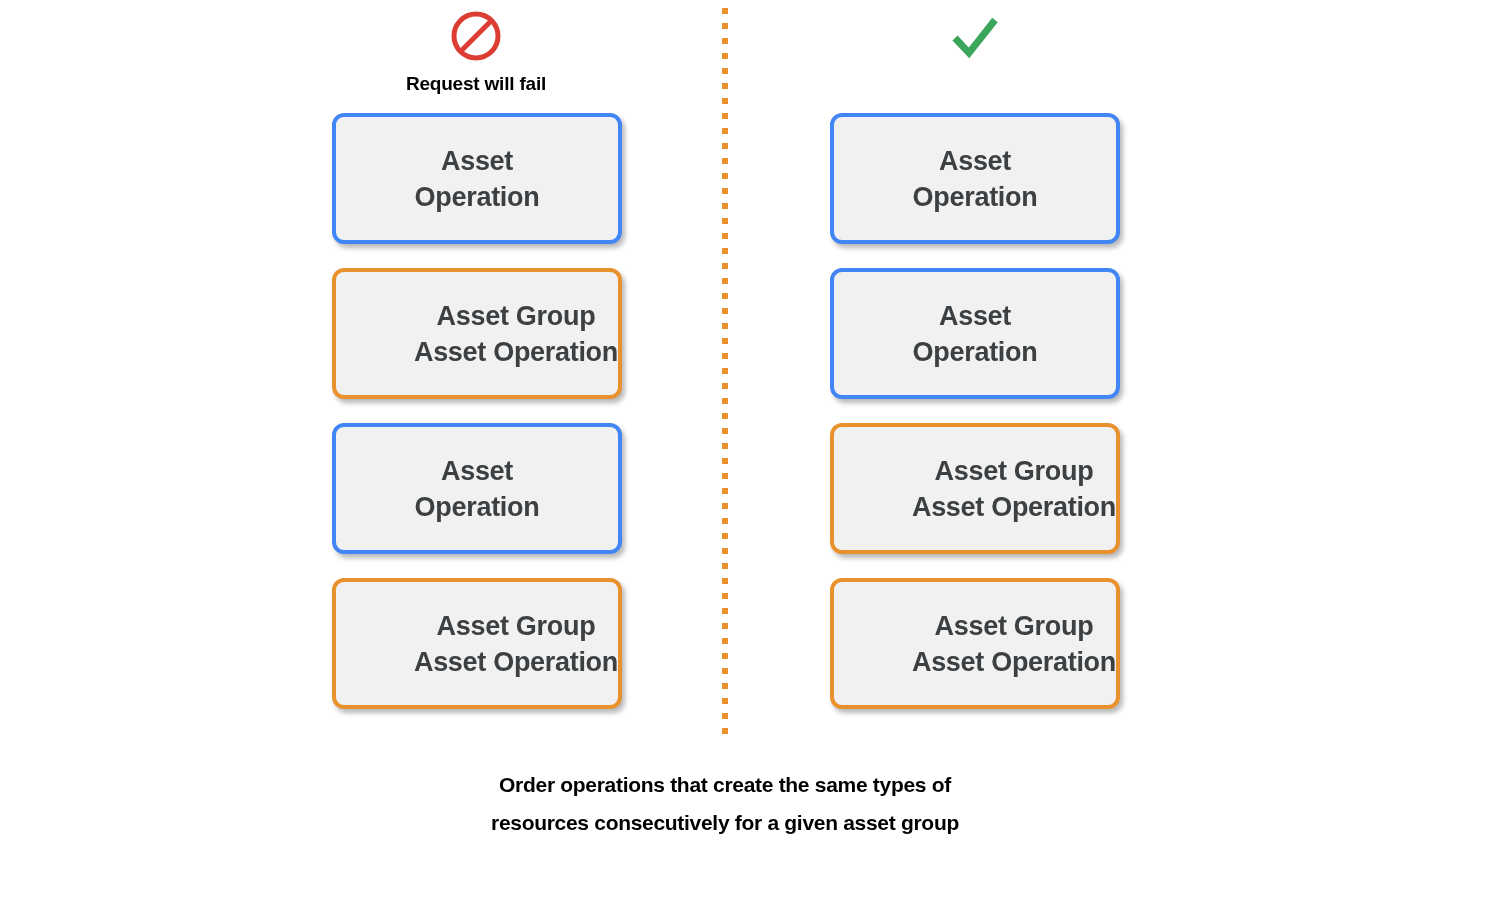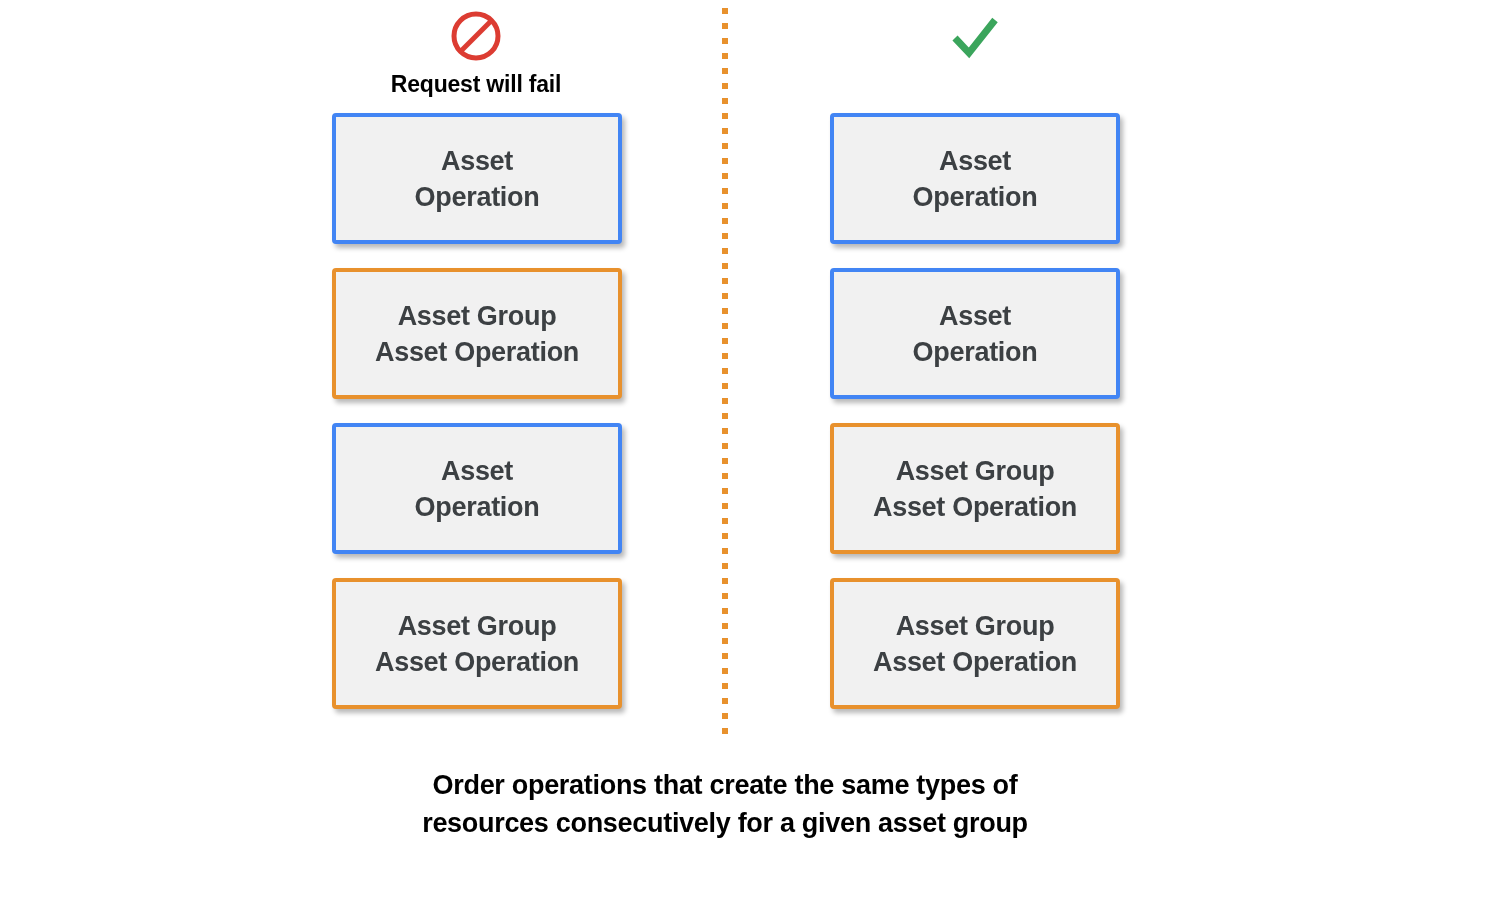--- a/index.html
+++ b/index.html
@@ -60,70 +60,70 @@
   }
   .status-icon {
     display: block;
     margin: 0 auto 6px auto;
     height: 56px;
     width: 66px;
     line-height: 0;
   }
   .col-title {
     display: block;
-    font-size: 23px;
+    font-size: 19px;
     font-weight: bold;
     color: #000000;
     letter-spacing: -0.2px;
     line-height: 28px;
     white-space: nowrap;
   }
 
   
   .box-stack {
     position: absolute;
     top: 113px;
     left: 21px;
     width: 290px;
   }
   .op-box {
     position: relative;
     box-sizing: border-box;
     width: 290px;
     height: 131px;
     margin-bottom: 24px;
-    border-radius: 4px;
+    border-radius: 12px;
     border: 4px solid #4285F4;
     background: #F1F1F1;
     box-shadow: 3px 4px 5px rgba(0,0,0,0.28);
     display: flex;
     align-items: center;
     justify-content: center;
   }
   .op-box.blue   { border-color: #4285F4; }
-  .op-box.orange { border-color: #E8912D; }
+  .op-box.orange { border-color: #E8912D; justify-content: flex-end; }
 
   .op-text {
     font-size: 27px;
     font-weight: bold;
     color: #3C4043;
     line-height: 36px;
     text-align: center;
     letter-spacing: -0.3px;
     white-space: pre-line;
   }
 
   
   .caption {
     position: absolute;
     left: 0;
     top: 766px;
     width: 1450px;
     text-align: center;
-    font-size: 27px;
+    font-size: 21px;
     font-weight: bold;
     color: #000000;
     line-height: 38px;
     letter-spacing: -0.3px;
     white-space: pre-line;
   }
 </style>
 </head>
 <body>
 

